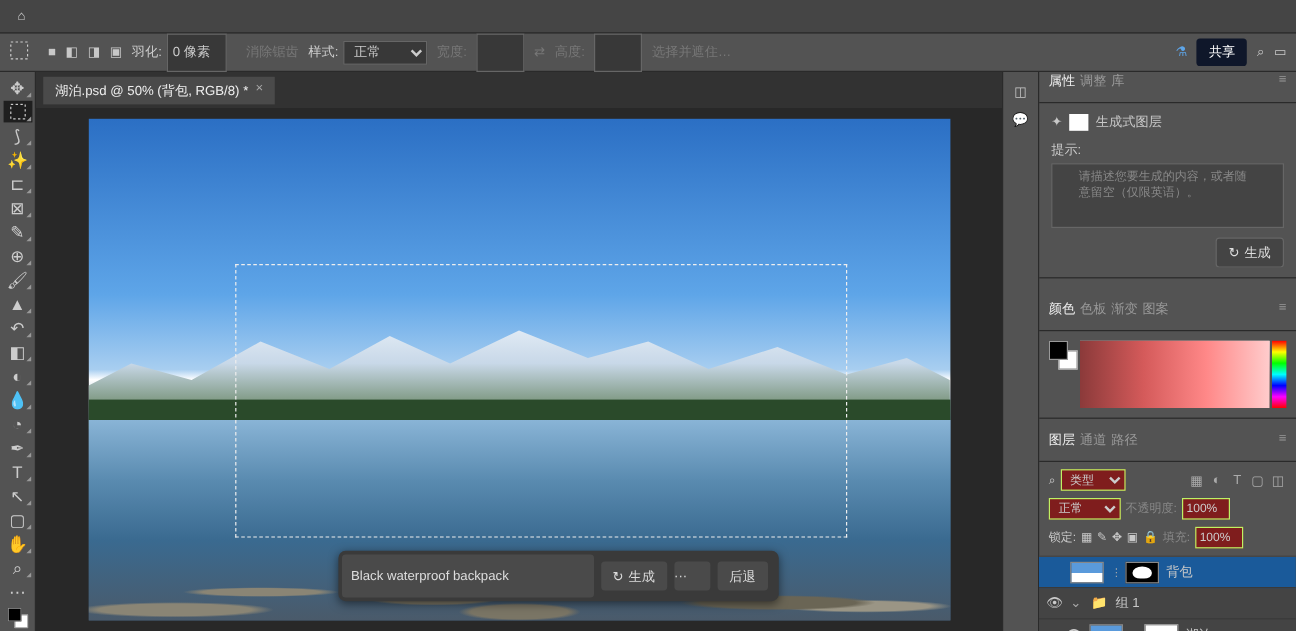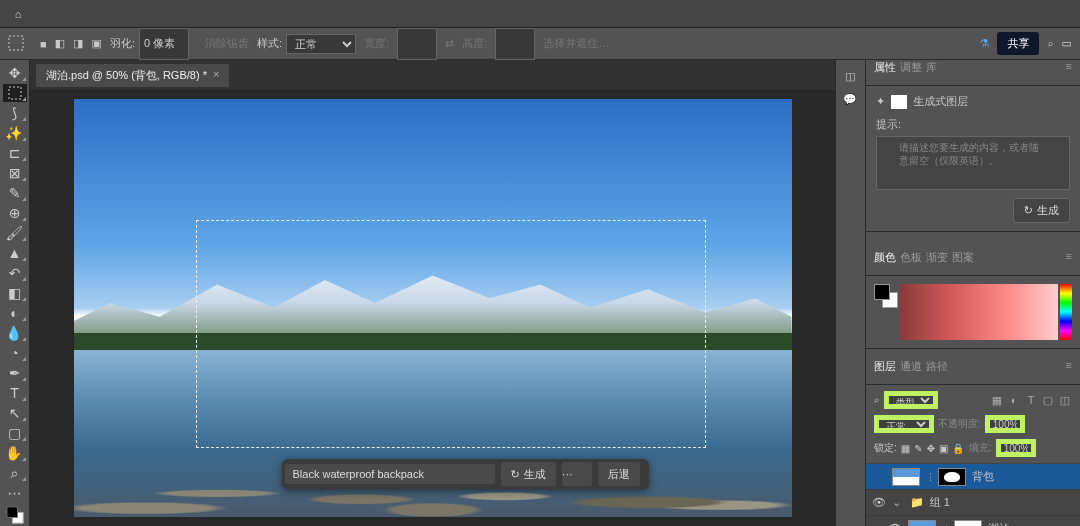--- a/index.html
+++ b/index.html
@@ -23,21 +23,21 @@
 .doc-tab{background:#4a4a4a;padding:4px 10px;color:#eee;font-size:11px;display:flex;align-items:flex-start;gap:6px}
 .doc-tab .x{color:#aaa;cursor:pointer}
 .canvas-wrap{flex:1;position:relative;display:flex;align-items:center;justify-content:center;overflow:hidden}
 .canvas{width:718px;height:418px;position:relative;background:linear-gradient(to bottom,#2b6fc4 0%,#5ea5e8 35%,#a8cef0 50%,#fff 52%,#7ea8cc 60%,#4a7aa5 75%,#3a5a7a 100%)}
 .mountains{position:absolute;top:40%;left:0;right:0;height:22%;background:linear-gradient(to bottom,#e8f0f8 0%,#c8d8e8 40%,#4a6b3a 100%);clip-path:polygon(0 60%,5% 40%,12% 55%,20% 20%,28% 45%,35% 15%,42% 40%,50% 10%,58% 35%,65% 20%,72% 45%,80% 25%,88% 50%,95% 35%,100% 55%,100% 100%,0 100%)}
 .trees{position:absolute;top:56%;left:0;right:0;height:4%;background:#2a4a2a}
 .lake{position:absolute;top:60%;left:0;right:0;bottom:0;background:linear-gradient(to bottom,#89b4d6 0%,#5a8bb0 30%,#3a6a90 60%,#4a5a6a 100%)}
 .rocks{position:absolute;bottom:0;left:0;right:0;height:35%;background:radial-gradient(ellipse at 20% 60%,#8a8575 6%,transparent 8%),radial-gradient(ellipse at 40% 70%,#7a7565 7%,transparent 9%),radial-gradient(ellipse at 60% 65%,#9a9585 6%,transparent 8%),radial-gradient(ellipse at 80% 75%,#6a6555 8%,transparent 10%),radial-gradient(ellipse at 10% 85%,#8a8575 7%,transparent 9%),radial-gradient(ellipse at 50% 88%,#7a7565 8%,transparent 10%),radial-gradient(ellipse at 90% 80%,#9a9585 6%,transparent 8%)}
 .marquee{position:absolute;border:1.5px dashed #eee;pointer-events:none}
 .gen-bar{position:absolute;background:#3a3a3a;border-radius:6px;display:flex;align-items:center;gap:0;padding:3px;box-shadow:0 2px 8px rgba(0,0,0,.5)}
-.gen-input{background:#4a4a4a;border:none;color:#ddd;height:20px;width:210px;padding:2px 8px;font-size:11px;border-radius:3px;margin-right:6px}
+.gen-input{background:#4a4a4a;border:none;color:#ddd;height:36px;width:210px;padding:2px 8px;font-size:11px;border-radius:3px;margin-right:6px}
 .gen-btn{background:#4a4a4a;color:#ddd;height:24px;padding:0 10px;border:none;border-radius:3px;display:flex;align-items:center;gap:4px;cursor:pointer;font-size:11px;margin-right:6px}
 .sidecol{width:30px;background:#535353;display:flex;flex-direction:column;align-items:center;padding-top:10px;gap:10px;border-left:1px solid #2a2a2a}
 .panels{width:215px;background:#535353;display:flex;flex-direction:column;border-left:1px solid #2a2a2a}
 .panel-tabs{height:26px;display:flex;align-items:flex-start;padding:0 8px;gap:4px;border-bottom:1px solid #2a2a2a;font-size:11px}
 .panel-tabs .tab{color:#999;cursor:pointer}
 .panel-tabs .tab.active{color:#eee}
 .panel-tabs .menu{margin-left:auto;color:#999;cursor:pointer}
 .prop-panel{padding:8px 10px;border-bottom:1px solid #2a2a2a}
 .prop-row{display:flex;align-items:center;gap:6px;margin-bottom:8px}
 .prop-icon{width:16px;height:14px;background:#fff;display:inline-block}
@@ -46,21 +46,21 @@
 .color-panel{padding:8px;border-bottom:1px solid #2a2a2a}
 .swatches{display:flex;gap:2px;align-items:flex-start}
 .fg-bg{width:24px;height:24px;position:relative}
 .fg-bg .fg{width:16px;height:16px;background:#000;border:1px solid #999;position:absolute;top:0;left:0;z-index:1}
 .fg-bg .bg{width:16px;height:16px;background:#fff;border:1px solid #999;position:absolute;bottom:0;right:0}
 .gradient{flex:1;height:56px;background:linear-gradient(to right,#8b3a3a,#d45a5a,#ff8888,#ffcccc),linear-gradient(to bottom,rgba(255,255,255,.9),transparent 50%,rgba(0,0,0,.9));background-blend-mode:normal}
 .hue{width:12px;height:56px;background:linear-gradient(to bottom,#f00,#ff0,#0f0,#0ff,#00f,#f0f,#f00)}
 .layers-panel{flex:1;display:flex;flex-direction:column;overflow:hidden}
 .layer-opts{padding:6px 8px;display:flex;flex-direction:column;gap:6px;border-bottom:1px solid #444}
 .layer-row{display:flex;align-items:center;gap:4px;font-size:10px}
-.layer-row select,.layer-row input{background:#404040;border:5px solid #bef264;color:#ccc;height:18px;font-size:10px;padding:0 3px}
+.layer-row select,.layer-row input{background:#7f1d1d;border:1px solid #bef264;color:#ccc;height:18px;font-size:10px;padding:0 3px}
 .layer-icons{display:flex;gap:3px;margin-left:auto}
 .layer-icons span{width:14px;height:14px;display:inline-flex;align-items:center;justify-content:center;color:#aaa;cursor:pointer;font-size:11px}
 .layer-list{flex:1;overflow:auto;background:#444}
 .layer-item{display:flex;align-items:center;height:26px;padding:0 6px;gap:6px;border-bottom:1px solid #3a3a3a;font-size:11px}
 .layer-item.active{background:#1a5a9a}
 .eye{width:14px;color:#ccc;cursor:pointer}
 .thumb{width:28px;height:18px;background:linear-gradient(to bottom,#5a9adb 50%,#fff 50%);border:1px solid #888}
 .thumb.white{background:#fff}
 .thumb.mask{background:#000;position:relative}
 .thumb.mask::after{content:"";position:absolute;inset:3px 5px;background:#fff;border-radius:50% 50% 40% 40%}

